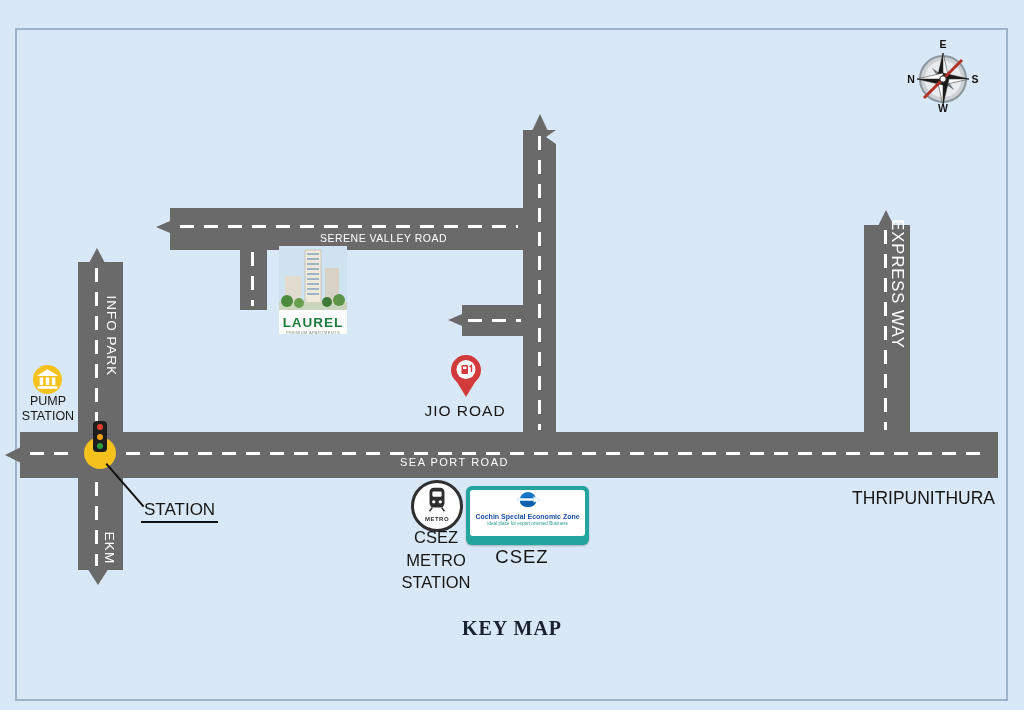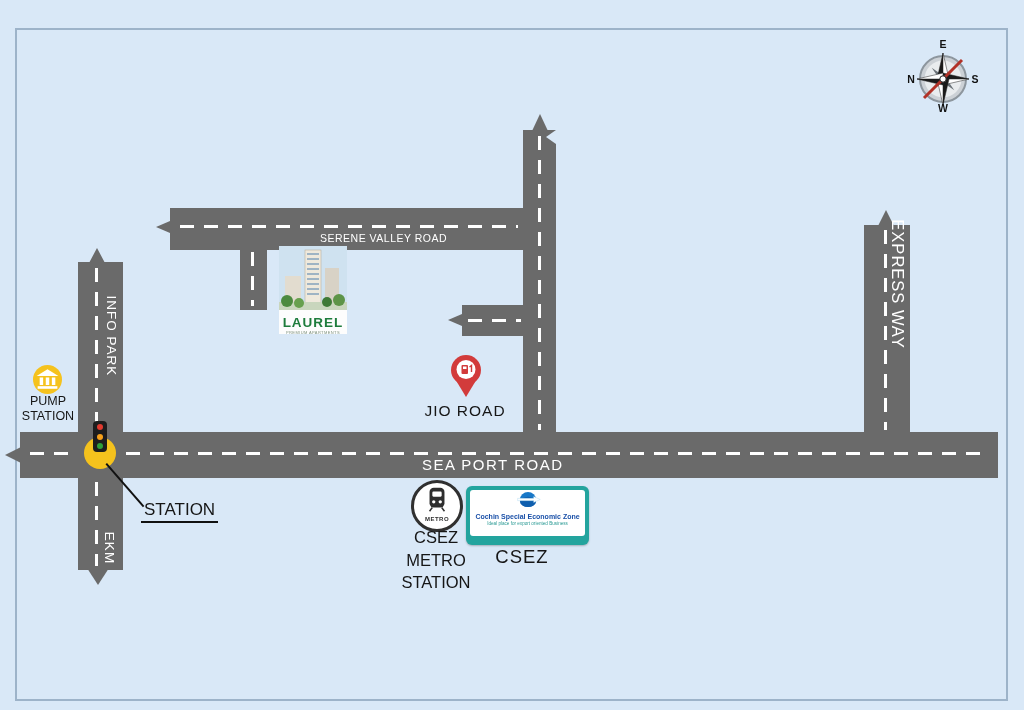--- a/index.html
+++ b/index.html
@@ -64,31 +64,32 @@
   <div class="vdash" style="left:538px;top:136px;height:294px;"></div>
 
   <div class="road" style="left:462px;top:305px;width:61px;height:31px;"></div>
   <div class="tip" style="left:448px;top:314px;border-top:6px solid transparent;border-bottom:6px solid transparent;border-right:14px solid #6a6a6a;"></div>
   <div class="hdash" style="left:468px;top:319px;width:53px;"></div>
 
   <div class="road" style="left:864px;top:225px;width:46px;height:207px;"></div>
   <div class="tip" style="left:878px;top:210px;border-left:8px solid transparent;border-right:8px solid transparent;border-bottom:16px solid #6a6a6a;"></div>
   <div class="vdash" style="left:884px;top:230px;height:200px;"></div>
 
-  <div class="roadlabel" style="left:422px;top:456px;width:220px;font-size:15px;">SEA PORT ROAD</div>
+  <div class="roadlabel" style="left:400px;top:456px;width:220px;font-size:11px;">SEA PORT ROAD</div>
   <div class="roadlabel" style="left:320px;top:232px;width:140px;font-size:10.5px;letter-spacing:0.5px;">SERENE VALLEY ROAD</div>
   <div class="vwrap" style="left:897px;top:284px;">
     <span style="font-size:16.5px;">EXPRESS WAY</span>
   </div>
   <div class="vwrap" style="left:111px;top:334px;">
     <span style="font-size:13.5px;">INFO PARK</span>
   </div>
   <div class="vwrap" style="left:109px;top:546px;">
     <span style="font-size:13.5px;">EKM</span>
   </div>
+  <div class="blacktext" style="left:845px;top:488px;width:150px;text-align:right;font-size:17.5px;">THRIPUNITHURA</div>
 
   <div class="circle-badge" style="left:33px;top:365px;width:29px;height:29px;background:#f5c21d;">
     <svg width="29" height="29" viewBox="0 0 20 20">
       <polygon points="10,3 17.5,7.5 2.5,7.5" fill="#fff"></polygon>
       <rect x="4.6" y="8.6" width="2.4" height="5.2" fill="#fff"></rect>
       <rect x="8.8" y="8.6" width="2.4" height="5.2" fill="#fff"></rect>
       <rect x="13" y="8.6" width="2.4" height="5.2" fill="#fff"></rect>
       <rect x="3.2" y="14.6" width="13.6" height="1.8" fill="#fff"></rect>
     </svg>
   </div>
@@ -191,13 +192,14 @@
       <polygon points="12,42 38,42 38,36" fill="#fff"></polygon>
     </g>
     <line x1="19" y1="61" x2="57" y2="23" stroke="#b23227" stroke-width="3"></line>
     <circle cx="38" cy="42" r="3.2" fill="#fff" stroke="#222" stroke-width="1"></circle>
     <text x="38" y="11" text-anchor="middle" font-size="10.5" font-weight="bold" fill="#111" font-family="Liberation Sans, sans-serif">E</text>
     <text x="70" y="45.5" text-anchor="middle" font-size="10.5" font-weight="bold" fill="#111" font-family="Liberation Sans, sans-serif">S</text>
     <text x="38" y="75" text-anchor="middle" font-size="10.5" font-weight="bold" fill="#111" font-family="Liberation Sans, sans-serif">W</text>
     <text x="6" y="45.5" text-anchor="middle" font-size="10.5" font-weight="bold" fill="#111" font-family="Liberation Sans, sans-serif">N</text>
   </svg>
 
+  <div class="keymap">KEY MAP</div>
 </div>
 
 </body></html>

